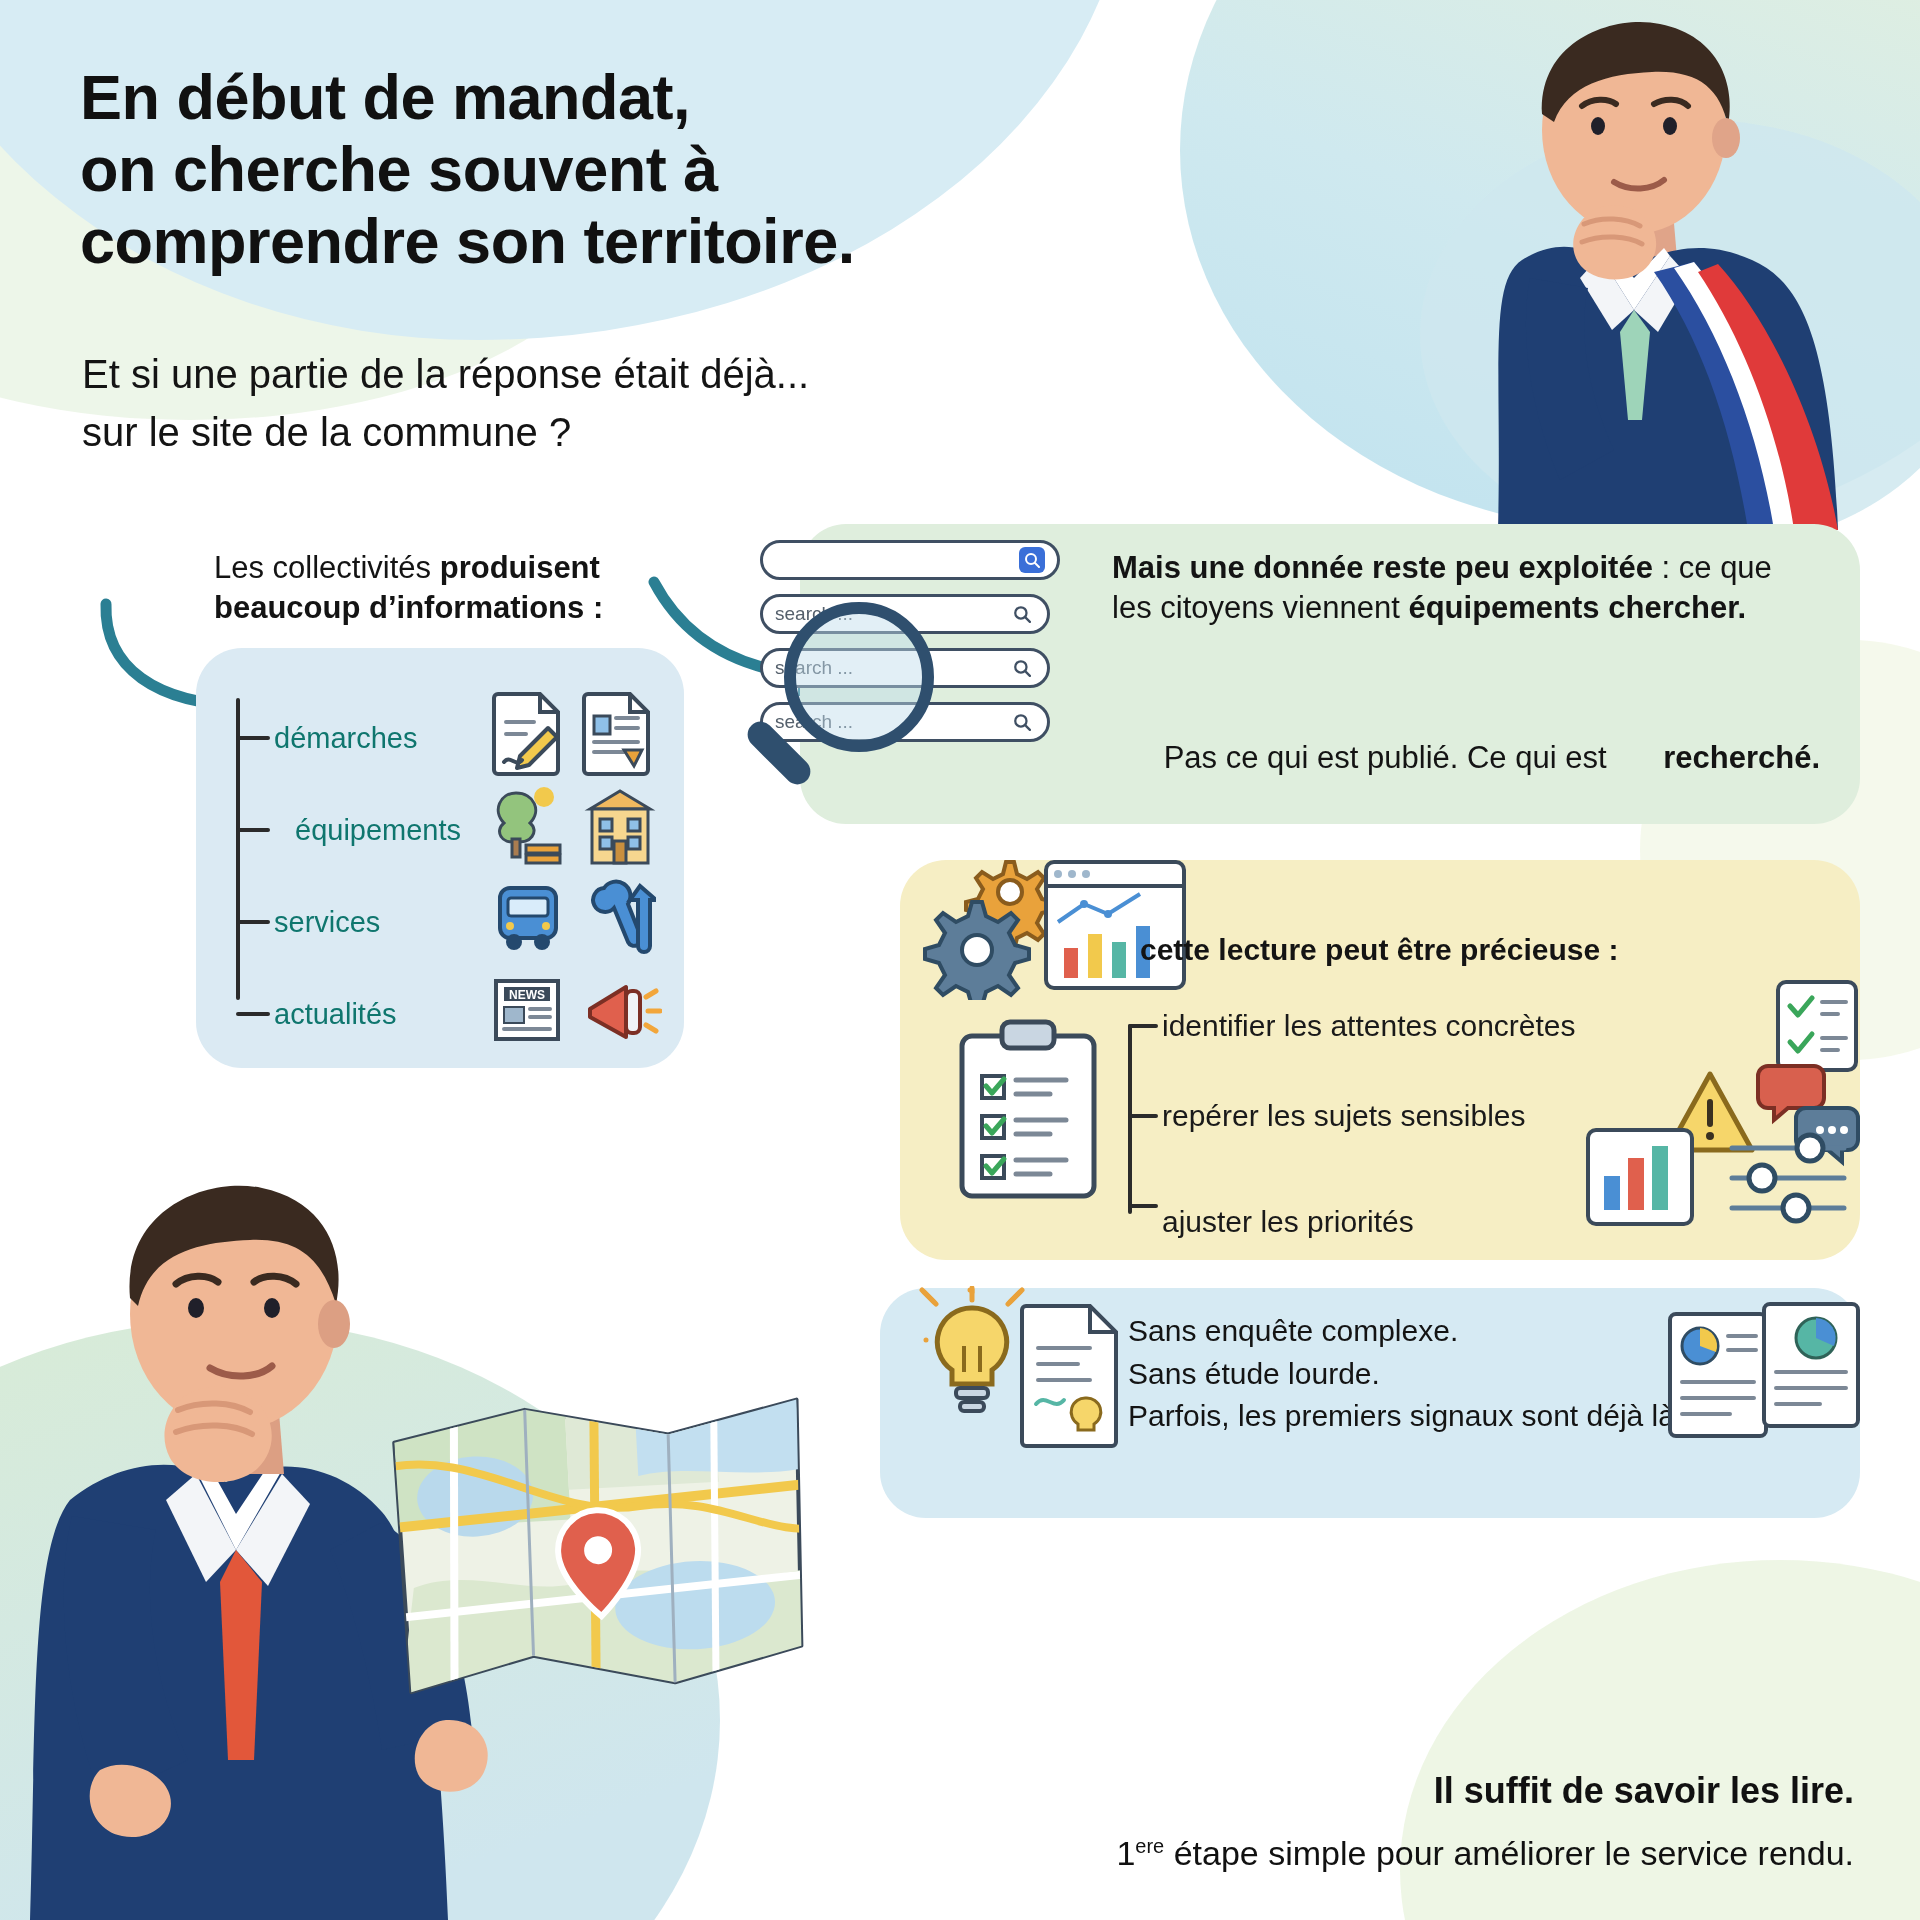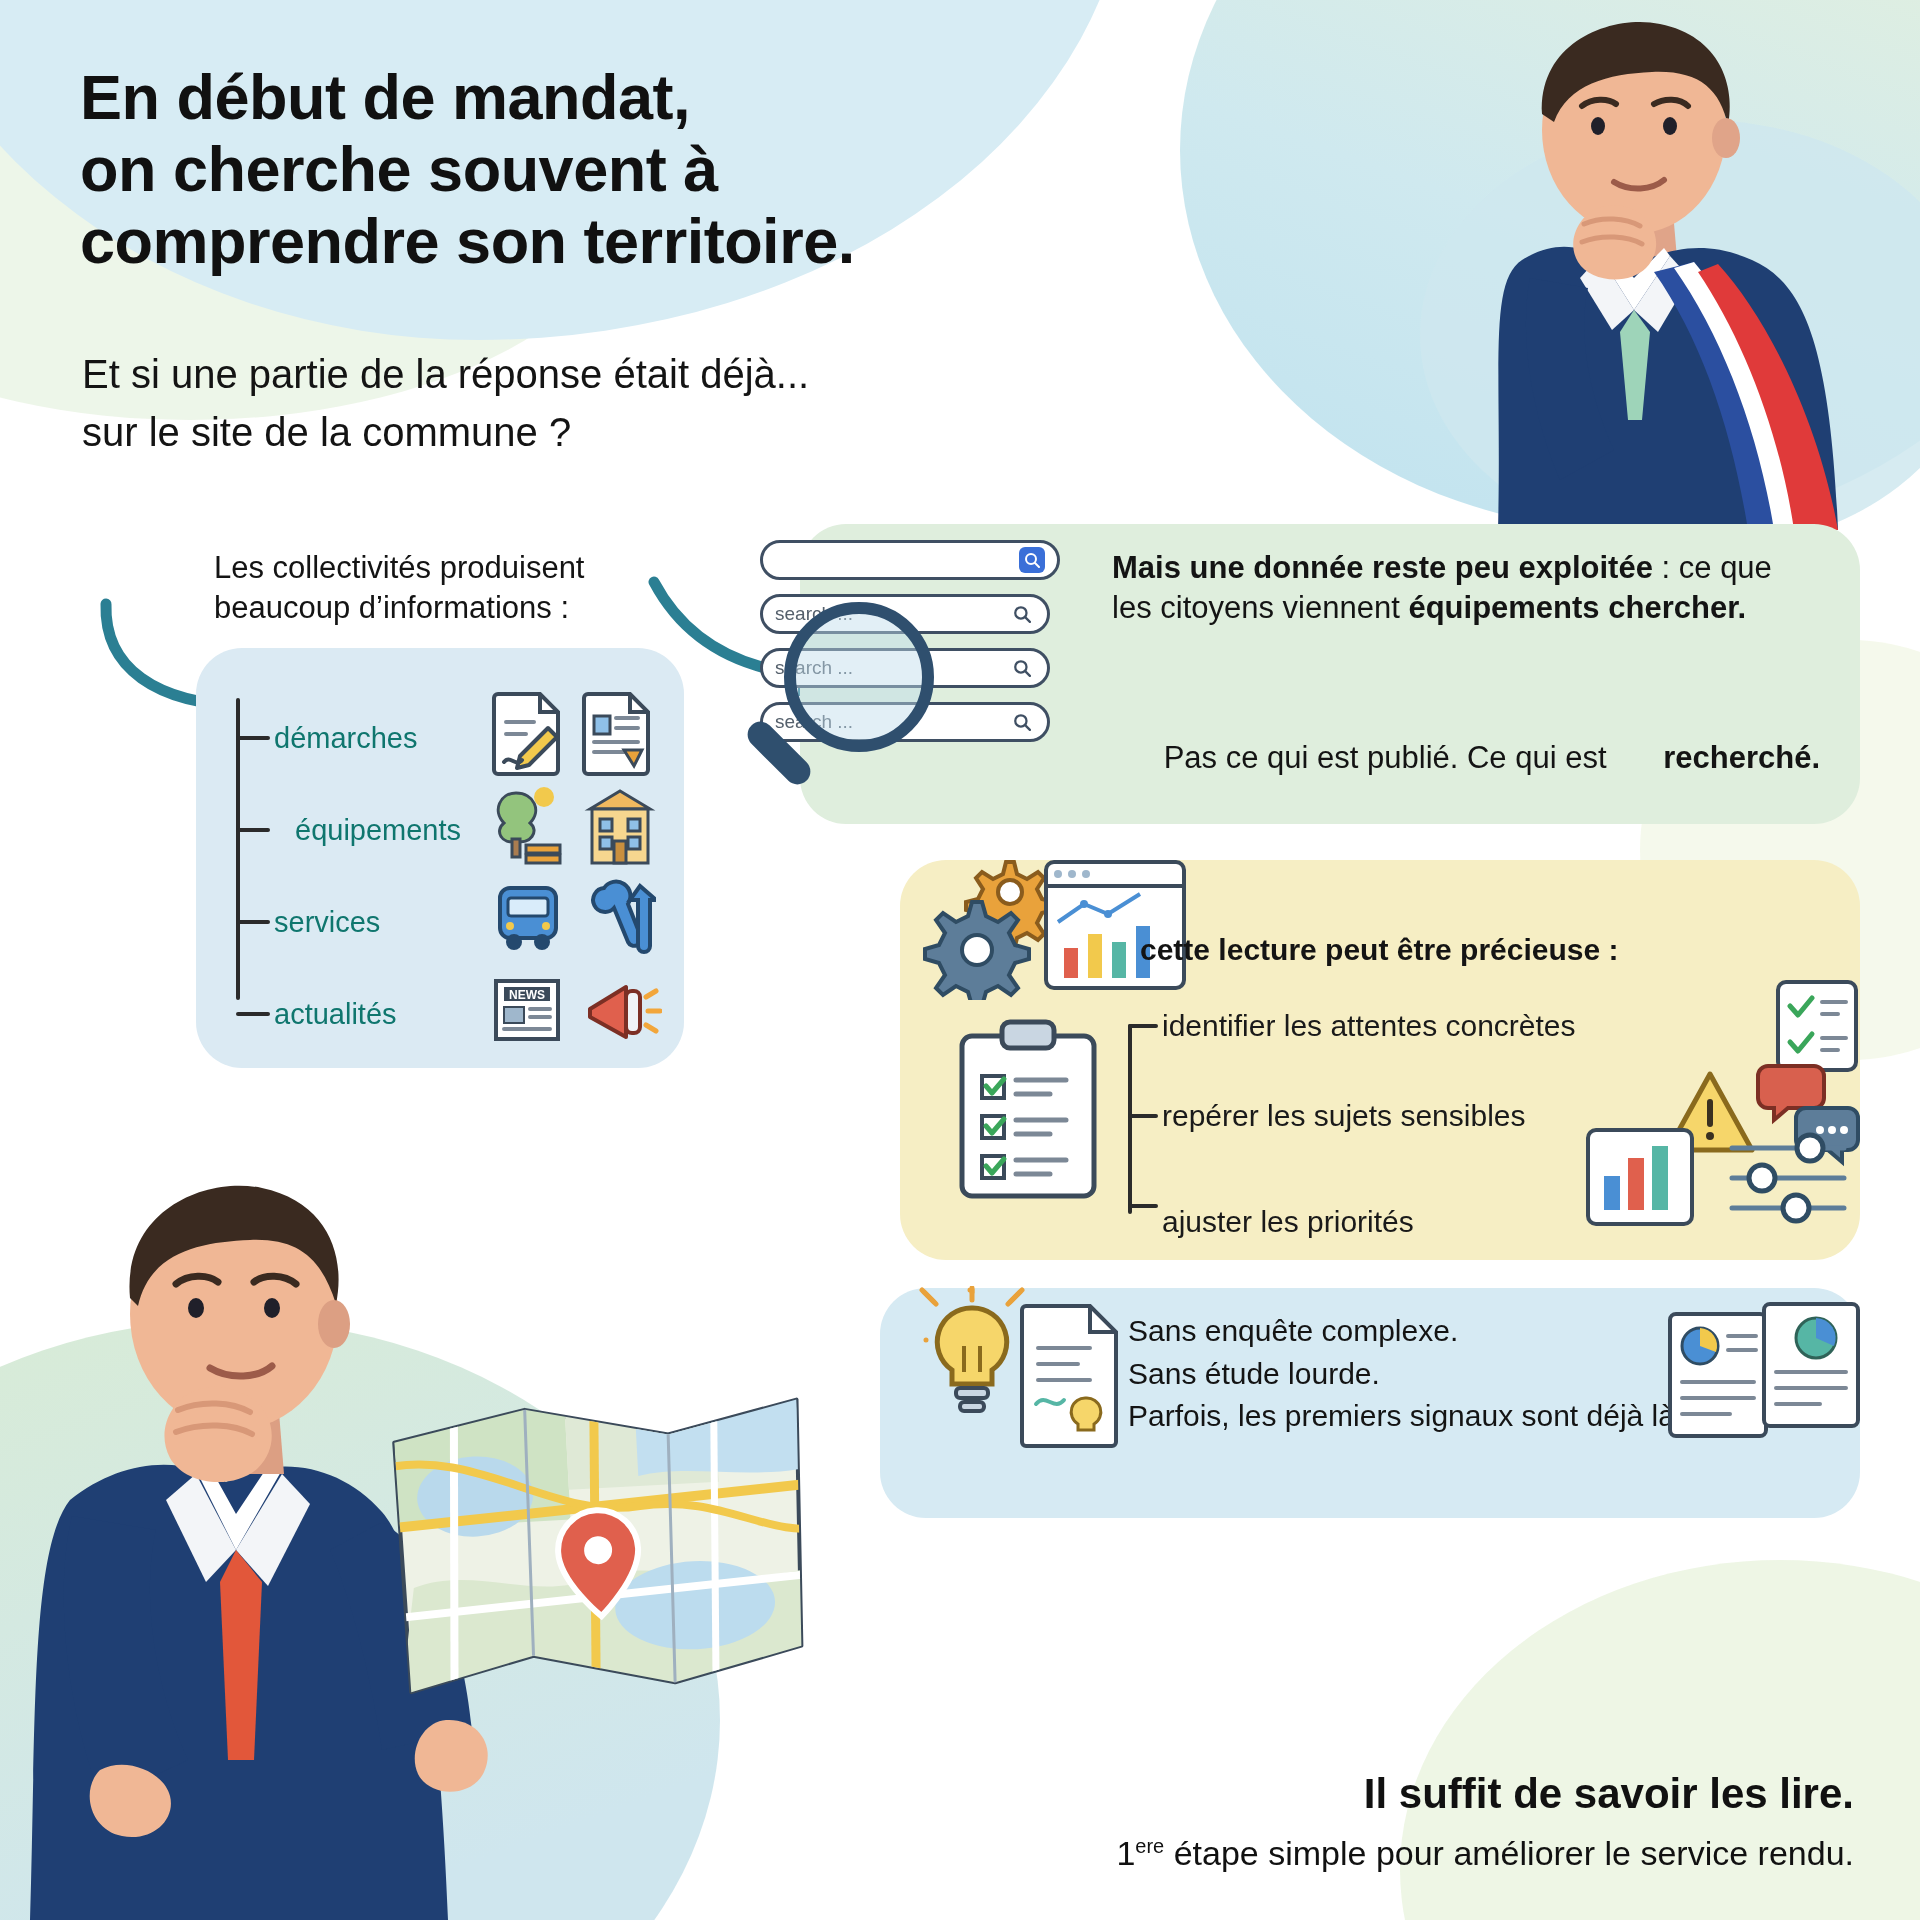--- a/index.html
+++ b/index.html
@@ -63,21 +63,21 @@
   .card-green{background:#dfeedd;border-radius:46px;}
   .card-yellow{background:#f6eec4;border-radius:46px;}
   .card-lightblue{background:#d6eaf3;border-radius:46px;}
 
   
   #card-production{left:196px;top:648px;width:488px;height:420px;}
   .prod-title{
     position:absolute;left:214px;top:548px;width:500px;
     font-size:31px;line-height:1.28;color:#141414;
   }
-  .prod-title b{font-weight:normal;}
+  .prod-title b{font-weight:bold;}
 
   .tree{position:absolute;left:236px;top:676px;width:430px;height:360px;}
   .tree .spine{position:absolute;left:0;top:22px;width:4px;height:302px;background:#2b2b2b;border-radius:2px;}
   .tree .branch{position:absolute;left:0;width:34px;height:4px;background:#2b2b2b;border-radius:2px;}
   .tree .lbl{position:absolute;left:38px;font-size:29px;color:#0f766e;transform:translateY(-50%);white-space:nowrap;}
   .tree .ico{position:absolute;transform:translateY(-50%);display:flex;gap:16px;align-items:center;}
 
   
   #card-search{left:800px;top:524px;width:1060px;height:300px;}
   .search-visual{position:absolute;left:760px;top:540px;width:330px;height:270px;}
@@ -112,21 +112,21 @@
   .ctx-tree{position:absolute;left:1128px;top:1010px;width:720px;height:230px;}
   .ctx-tree .spine{position:absolute;left:0;top:14px;width:4px;height:190px;background:#2b2b2b;border-radius:2px;}
   .ctx-tree .branch{position:absolute;left:0;width:30px;height:4px;background:#2b2b2b;border-radius:2px;}
   .ctx-tree .lbl{position:absolute;left:34px;font-size:30px;color:#1a1a1a;transform:translateY(-50%);white-space:nowrap;}
 
   
   #card-simple{left:880px;top:1288px;width:980px;height:230px;}
   .simple-text{position:absolute;left:1128px;top:1310px;width:600px;font-size:30px;line-height:1.42;color:#141414;}
 
   
-  .footer-bold{position:absolute;right:66px;top:1770px;text-align:right;font-size:42px;font-weight:bold;color:#111;width:1200px;}
+  .footer-bold{position:absolute;right:66px;top:1770px;text-align:right;font-size:36px;font-weight:bold;color:#111;width:1200px;}
   .footer-sub{position:absolute;right:66px;top:1834px;text-align:right;font-size:34px;color:#111;width:1400px;}
   .footer-sub sup{font-size:20px;}
 
   
   .arrow{position:absolute;}
 
   
   .char{position:absolute;}
 
   .ico svg, .inline-ico svg{display:block;}

